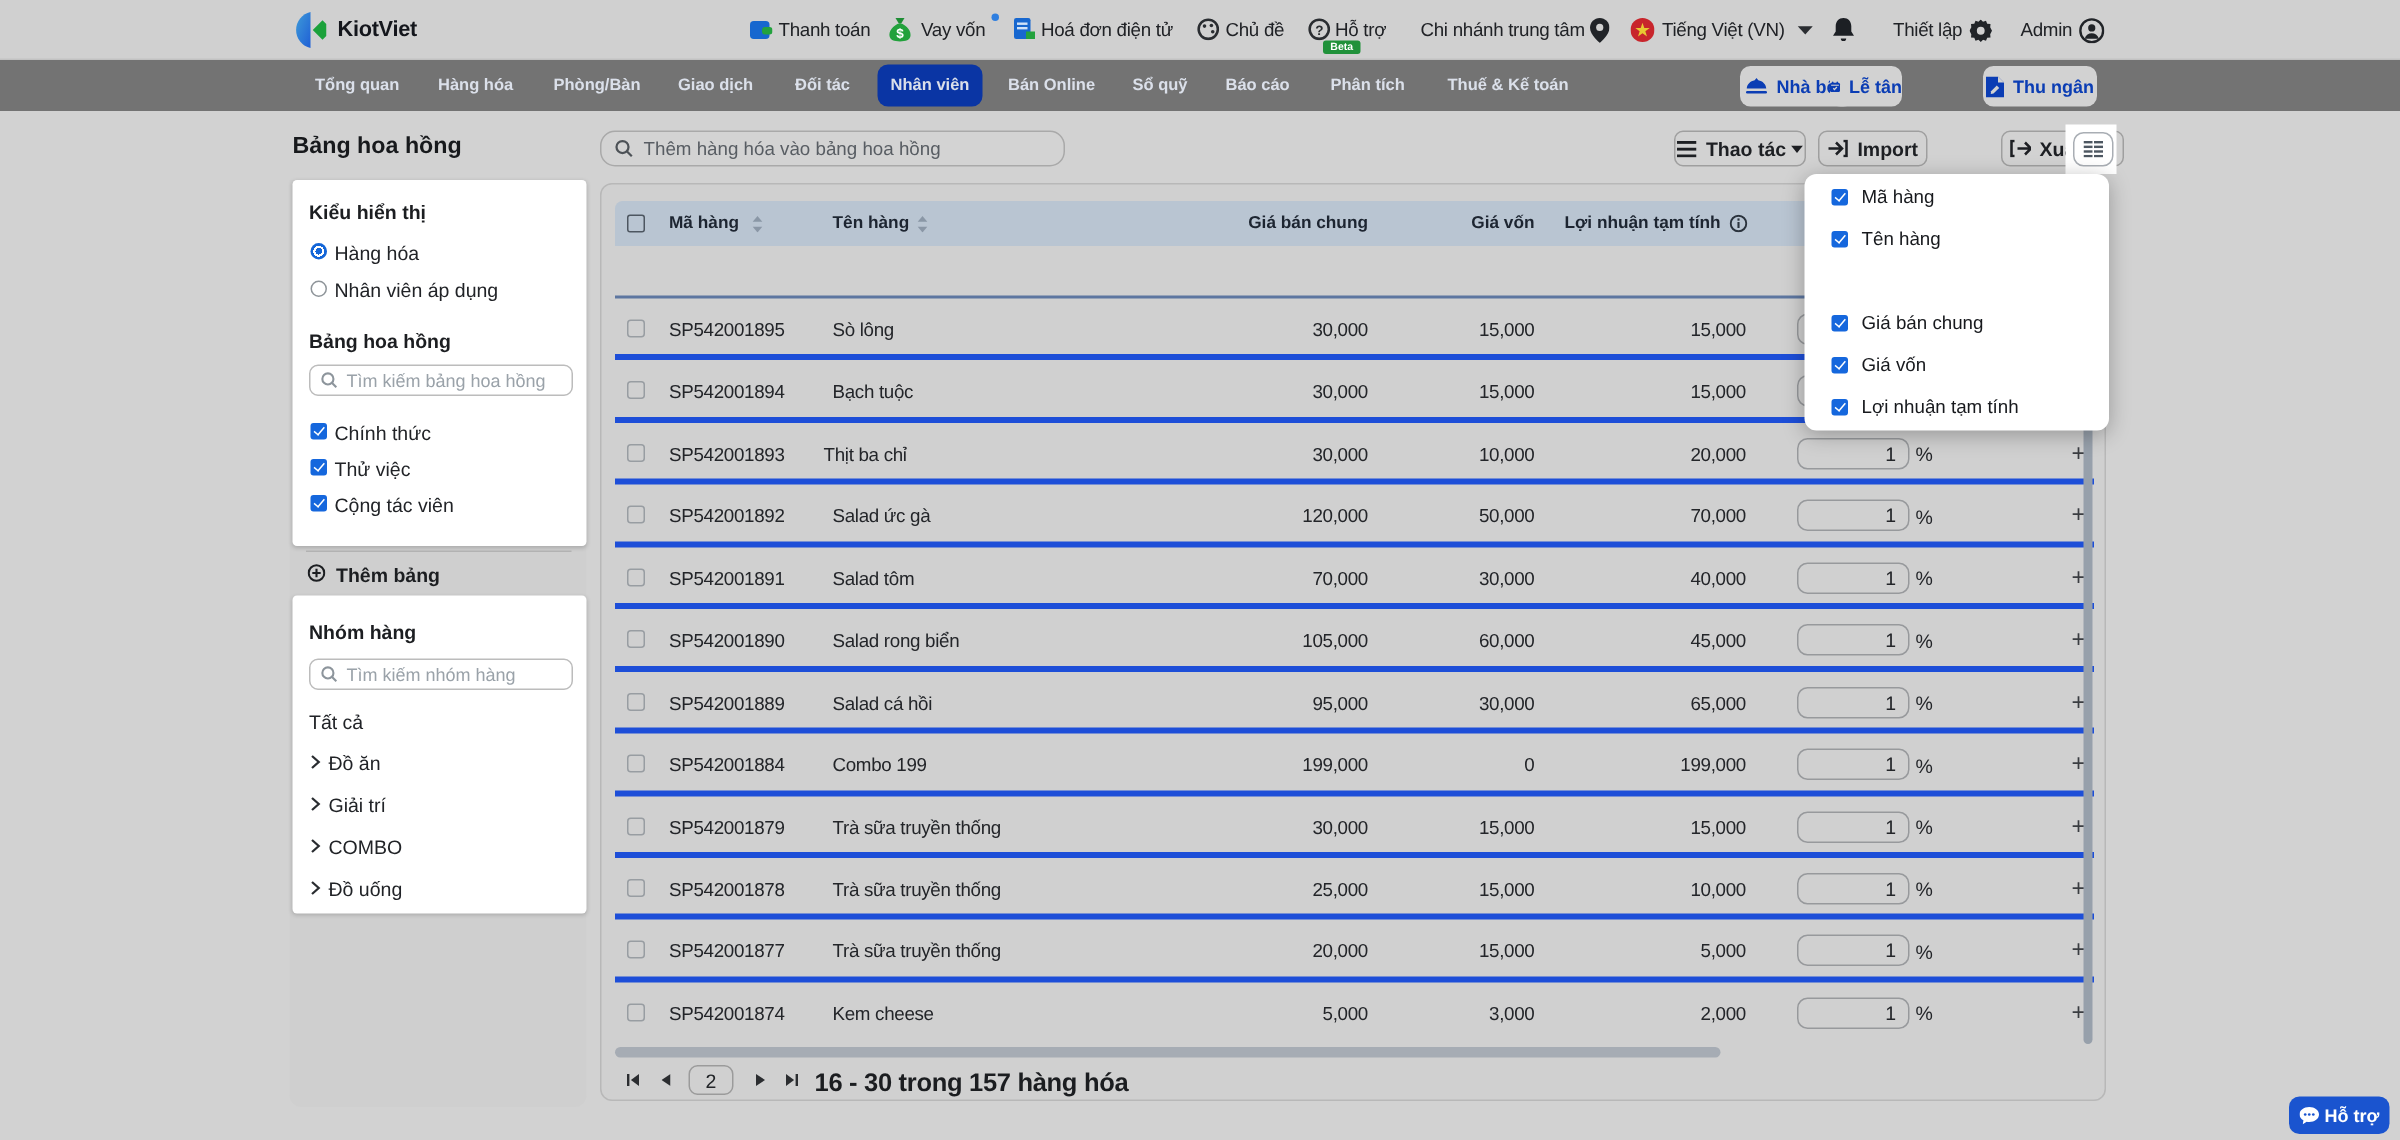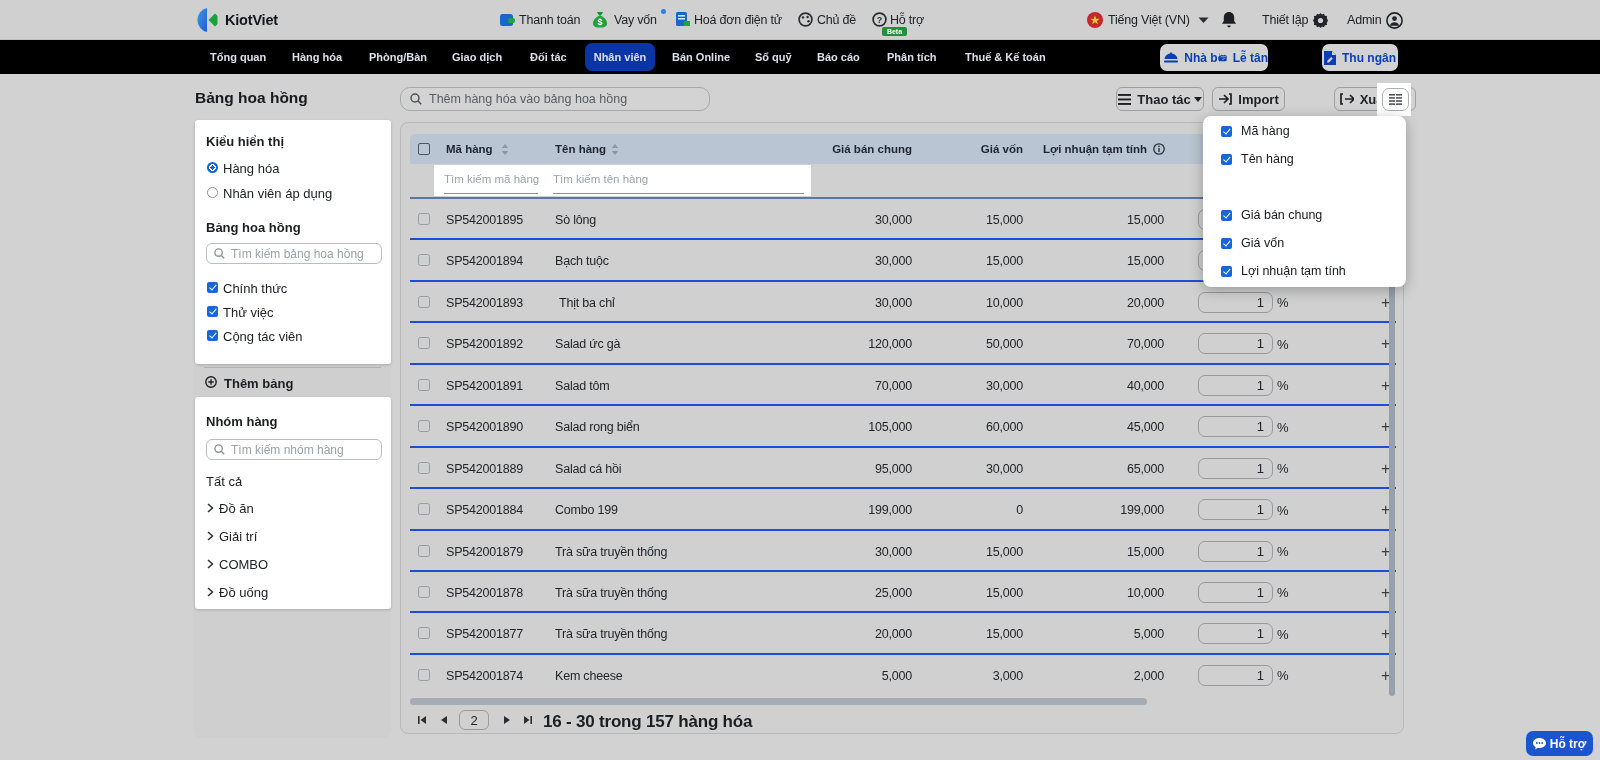--- a/index.html
+++ b/index.html
@@ -8,21 +8,21 @@
 #app { position:absolute; left:0; top:0; width:1600px; height:760px; }
 .abs { position:absolute !important; }
 
 
 .topbar { position:absolute; left:0; top:0; width:1600px; height:40px; background:#d0d0d0; border-bottom:1px solid #c2c2c2; }
 .tb-item { position:absolute; top:0; height:40px; display:flex; align-items:center; font-size:12.5px; font-weight:400; color:#202226; white-space:nowrap; letter-spacing:-0.2px; }
 .tb-grp { position:absolute; top:0; height:40px; display:flex; align-items:center; gap:5px; font-size:12.5px; font-weight:400; color:#202226; white-space:nowrap; letter-spacing:-0.2px; }
 .logotxt { font-size:14.5px; font-weight:700; color:#14161c; }
 
 
-.navbar { position:absolute; left:0; top:40px; width:1600px; height:34px; background:#000000; }
+.navbar { position:absolute; left:0; top:40px; width:1600px; height:34px; background:#737373; }
 .nav-item { position:absolute; top:0; height:34px; display:flex; align-items:center; font-size:11px; font-weight:700; color:#dbe0ea; white-space:nowrap; }
 .nav-active { position:absolute; top:3px; height:28px; background:#0a35a4; border-radius:7px; display:flex; align-items:center; justify-content:center; font-size:11px; font-weight:700; color:#dbe0ea; }
 .nav-btn { position:absolute; top:4px; height:27px; background:#d2d2d2; border-radius:7px; display:flex; align-items:center; justify-content:center; gap:6px; font-size:12px; font-weight:700; color:#0b3db4; white-space:nowrap; }
 
 
 .pagetitle { position:absolute; left:195px; top:89px; font-size:15.5px; font-weight:700; color:#17191c; }
 
 
 .sidebar { position:absolute; left:193px; top:120px; width:198px; height:618px; background:#cfcfcf; border-radius:0 0 8px 8px; }
 .scard { position:absolute; left:2px; width:196px; background:#ffffff; border-radius:3px; box-shadow:0 1px 3px rgba(0,0,0,0.18); }
@@ -41,21 +41,21 @@
 
 
 .panel { position:absolute; left:400px; top:122px; width:1004px; height:612px; background:#d0d0d0; border:1px solid #b8b8b8; border-radius:8px; }
 .thead { position:absolute; left:9px; top:11px; width:986px; height:30px; background:#b9c5d2; border-radius:5px 5px 0 0; }
 .th { position:absolute; top:0; height:30px; display:flex; align-items:center; font-size:11.5px; font-weight:700; color:#1d2531; white-space:nowrap; }
 .frow { position:absolute; left:9px; top:41px; width:986px; height:34px; }
 .fwhite { position:absolute; left:24px; top:1px; width:377px; height:31px; background:#ffffff; }
 .fph { position:absolute; font-size:11.5px; color:#9aa3ab; }
 .ful { position:absolute; height:1px; background:#8e9499; }
 .blueline { position:absolute; left:9px; top:74px; width:986px; height:2px; background:#5d76a0; }
-.trow { position:absolute; left:9px; width:986px; height:41px; border-bottom:2px solid #1d4ed8; }
+.trow { position:absolute; left:9px; width:986px; height:41px; border-bottom:4px solid #1d4ed8; }
 .td { position:absolute; top:0; height:41px; display:flex; align-items:center; font-size:12.5px; color:#232529; white-space:nowrap; letter-spacing:-0.2px; }
 .tnum { justify-content:flex-end; }
 .rowchk { position:absolute; left:8px; width:12px; height:12px; border:1.5px solid #989da2; border-radius:2.5px; }
 .pctin { position:absolute; left:788px; top:10px; width:75px; height:21px; border:1px solid #97999c; border-radius:7px; font-size:13px; color:#232529; display:flex; align-items:center; justify-content:flex-end; padding-right:8px; }
 .pct { position:absolute; left:867px; top:0; height:41px; display:flex; align-items:center; font-size:13px; color:#232529; }
 .plus { position:absolute; left:971px; top:0; height:41px; display:flex; align-items:center; font-size:16px; font-weight:400; color:#3a3d41; }
 .vscroll { position:absolute; left:988px; top:77px; width:6px; height:496px; background:#97a0ab; border-radius:3px; }
 .hscroll { position:absolute; left:9px; top:575px; width:737px; height:7px; background:#a6acb4; border-radius:4px; }
 .pgic { fill:#2b2d30; }
 
@@ -116,20 +116,26 @@
       </svg>
     <div class="tb-item" style="left:817px">Chủ đề</div>
 
     <svg class="abs" style="left:872px;top:12px" width="15" height="15" viewBox="0 0 15 15">
         <circle cx="7.5" cy="7.5" r="6.4" fill="none" stroke="#2a2d31" stroke-width="1.7"></circle>
         <text x="7.5" y="11" text-anchor="middle" font-size="9" font-weight="bold" fill="#2a2d31" font-family="Liberation Sans">?</text>
       </svg>
     <div class="tb-item" style="left:890px">Hỗ trợ</div>
     <div class="abs" style="left:882px;top:27px;width:25px;height:9px;background:#20913a;border-radius:2px;color:#fff;font-size:7px;font-weight:700;text-align:center;line-height:9px">Beta</div>
 
+    <div class="tb-grp" style="left:947px">Chi nhánh trung tâm
+      <svg width="13" height="17" viewBox="0 0 13 17" style="margin-left:-1px">
+          <path d="M6.5 0 C 10.1 0 13 2.9 13 6.5 C 13 11.4 6.5 16.5 6.5 16.5 C 6.5 16.5 0 11.4 0 6.5 C 0 2.9 2.9 0 6.5 0 Z" fill="#212428"></path>
+          <circle cx="6.5" cy="6.3" r="2.4" fill="#d0d0d0"></circle>
+        </svg>
+    </div>
     <div class="tb-grp" style="left:1087px">
       <svg width="16" height="16" viewBox="0 0 16 16">
           <circle cx="8" cy="8" r="8" fill="#c8252c"></circle>
           <path d="M8 3.2 L9.2 6.7 L12.8 6.7 L9.9 8.9 L11 12.3 L8 10.2 L5 12.3 L6.1 8.9 L3.2 6.7 L6.8 6.7 Z" fill="#e8c832"></path>
         </svg>
       Tiếng Việt (VN)
       <svg width="11" height="7" viewBox="0 0 11 7" style="margin-left:3px">
           <path d="M0.5 0.5 L5.5 6 L10.5 0.5 Z" fill="#2a2d31"></path>
         </svg>
     </div>
@@ -313,27 +319,20 @@
         </svg>
       <div class="th" style="right:484px;width:120px;justify-content:flex-end">Giá bán chung</div>
       <div class="th" style="right:373px;width:80px;justify-content:flex-end">Giá vốn</div>
       <div class="th" style="right:249px;width:140px;justify-content:flex-end">Lợi nhuận tạm tính</div>
       <svg class="abs" style="left:743px;top:9px" width="12" height="12" viewBox="0 0 12 12">
           <circle cx="6" cy="6" r="5.2" fill="none" stroke="#2b333d" stroke-width="1.3"></circle>
           <rect x="5.3" y="5" width="1.4" height="4" fill="#2b333d"></rect>
           <rect x="5.3" y="2.6" width="1.4" height="1.5" fill="#2b333d"></rect>
         </svg>
     </div>
-    <div class="frow">
-      <div class="fwhite"></div>
-      <div class="fph" style="left:34px;top:9px">Tìm kiếm mã hàng</div>
-      <div class="ful" style="left:34px;top:29px;width:94px"></div>
-      <div class="fph" style="left:143px;top:9px">Tìm kiếm tên hàng</div>
-      <div class="ful" style="left:143px;top:29px;width:251px"></div>
-    </div>
     <div class="blueline"></div>
     <div class="trow" style="top:76px;height:41px">
       <div class="rowchk" style="top:14px"></div>
       <div class="td" style="left:36px;height:41px">SP542001895</div>
       <div class="td" style="left:145px;height:41px">Sò lông</div>
       <div class="td tnum" style="right:484px;width:100px;height:41px">30,000</div>
       <div class="td tnum" style="right:373px;width:100px;height:41px">15,000</div>
       <div class="td tnum" style="right:232px;width:110px;height:41px">15,000</div>
       <div class="pctin" style="top:10px">1</div>
       <div class="pct" style="height:41px">%</div>
@@ -346,21 +345,21 @@
       <div class="td tnum" style="right:484px;width:100px;height:42px">30,000</div>
       <div class="td tnum" style="right:373px;width:100px;height:42px">15,000</div>
       <div class="td tnum" style="right:232px;width:110px;height:42px">15,000</div>
       <div class="pctin" style="top:10px">1</div>
       <div class="pct" style="height:42px">%</div>
       <div class="plus" style="height:42px">+</div>
     </div>
     <div class="trow" style="top:159px;height:41px">
       <div class="rowchk" style="top:14px"></div>
       <div class="td" style="left:36px;height:41px">SP542001893</div>
-      <div class="td" style="left:149px;height:41px">Thịt ba chỉ</div>
+      <div class="td" style="left:139px;height:41px">Thịt ba chỉ</div>
       <div class="td tnum" style="right:484px;width:100px;height:41px">30,000</div>
       <div class="td tnum" style="right:373px;width:100px;height:41px">10,000</div>
       <div class="td tnum" style="right:232px;width:110px;height:41px">20,000</div>
       <div class="pctin" style="top:10px">1</div>
       <div class="pct" style="height:41px">%</div>
       <div class="plus" style="height:41px">+</div>
     </div>
     <div class="trow" style="top:200px;height:42px">
       <div class="rowchk" style="top:14px"></div>
       <div class="td" style="left:36px;height:42px">SP542001892</div>

